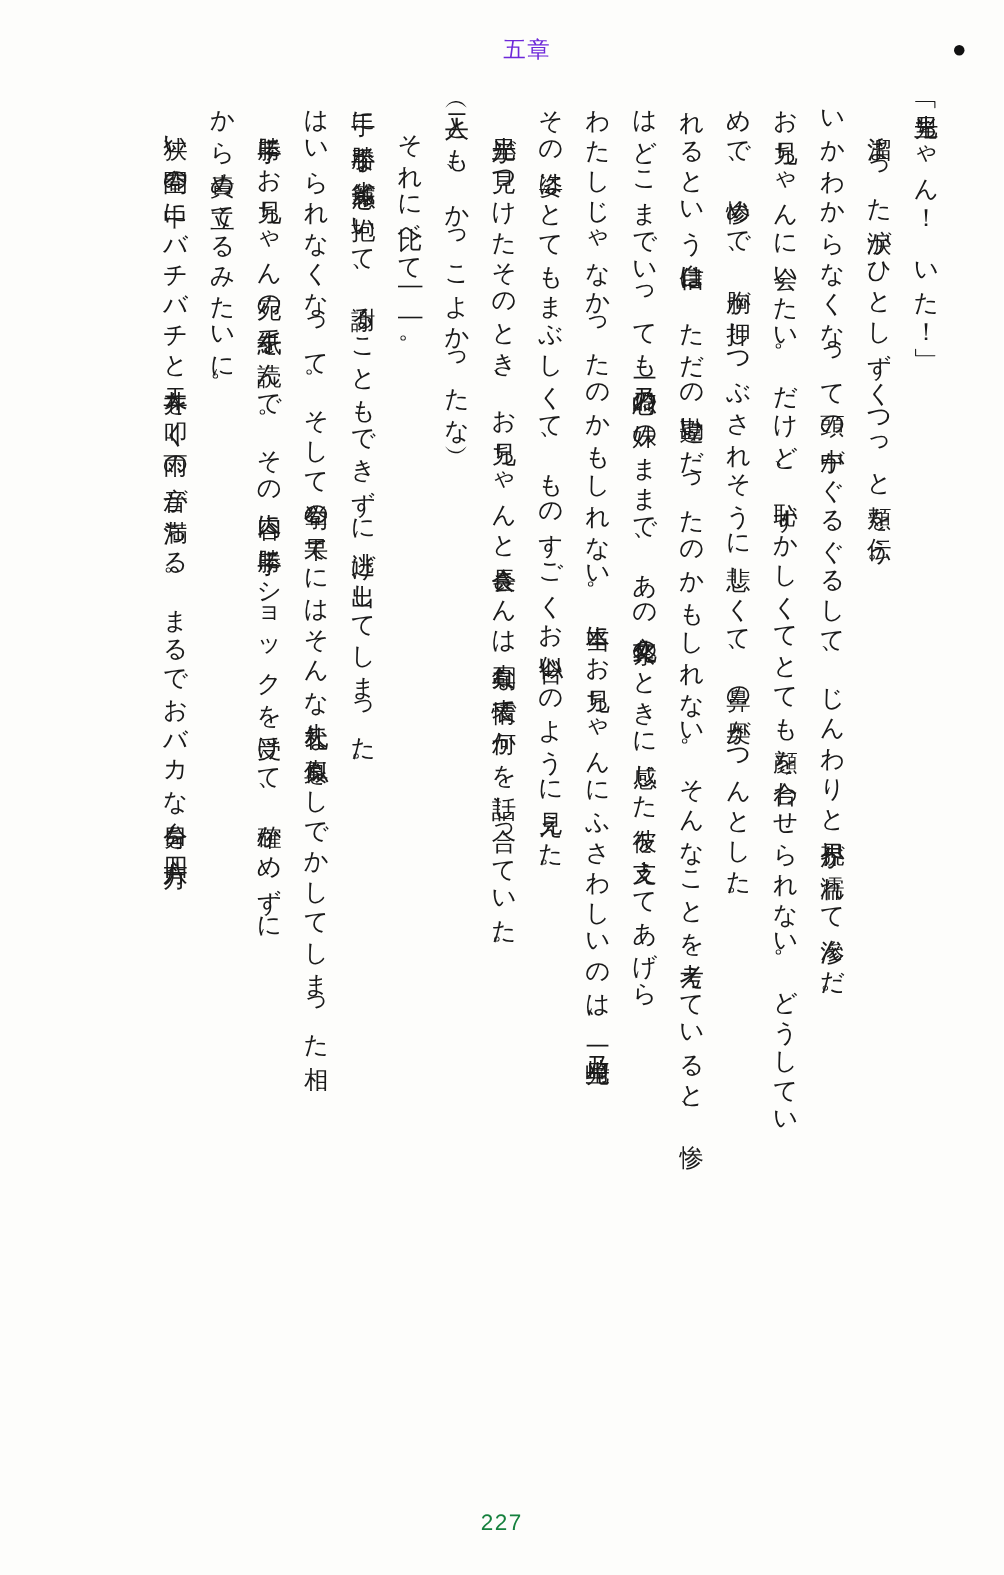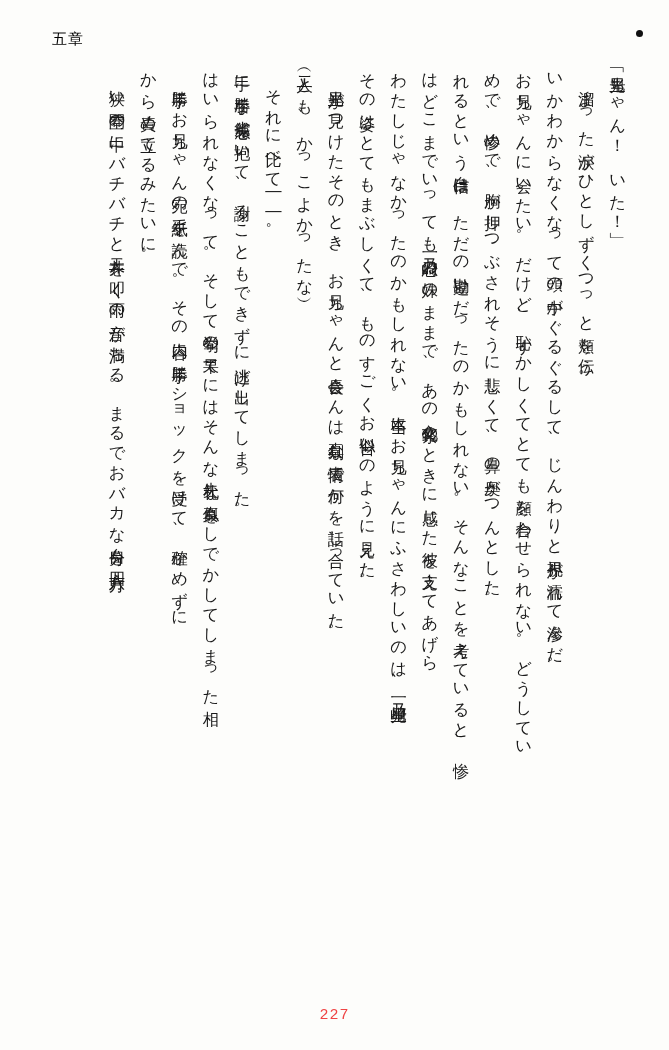--- a/index.html
+++ b/index.html
@@ -29,22 +29,23 @@
     left: 0;
     right: 0;
     height: 30px;
     display: flex;
     align-items: center;
     justify-content: flex-start;
     padding-left: 52px;
     box-sizing: border-box;
     font-size: 15px;
     letter-spacing: 1px;
-    color: #000000;
+    color: #6d28d9;
     font-family: Liberation Serif, serif;
+    flex-direction: column;
   }
   .header .chap {
     margin-right: 18px;
   }
 
   
   .corner-dot {
     position: absolute;
     top: 30px;
     right: 26px;
@@ -84,22 +85,22 @@
 
   
   .folio {
     position: absolute;
     bottom: 26px;
     left: 0;
     right: 0;
     text-align: center;
     font-size: 15px;
     letter-spacing: 1px;
-    color: #ef4444;
-    font-family: Liberation Mono, monospace;
+    color: #15803d;
+    font-family: Liberation Sans, sans-serif;
   }
 </style>
 </head>
 <body>
 
 <div class="page">
 
   <div class="header">
     <span class="chap">五章</span>
   </div>

